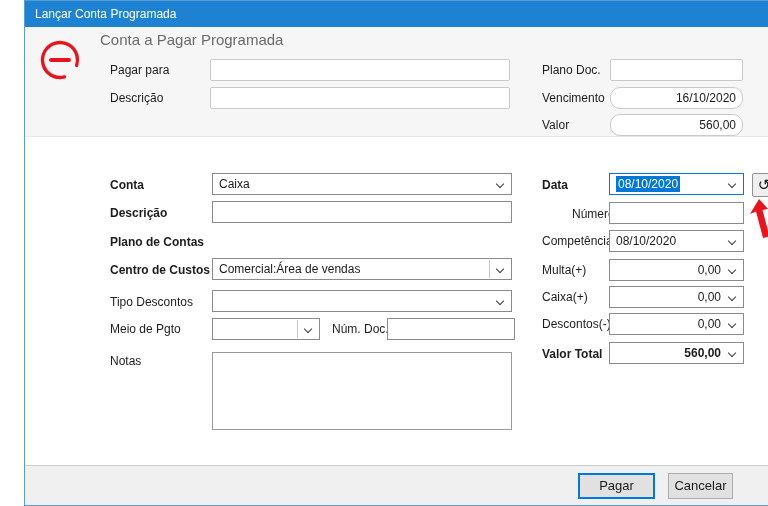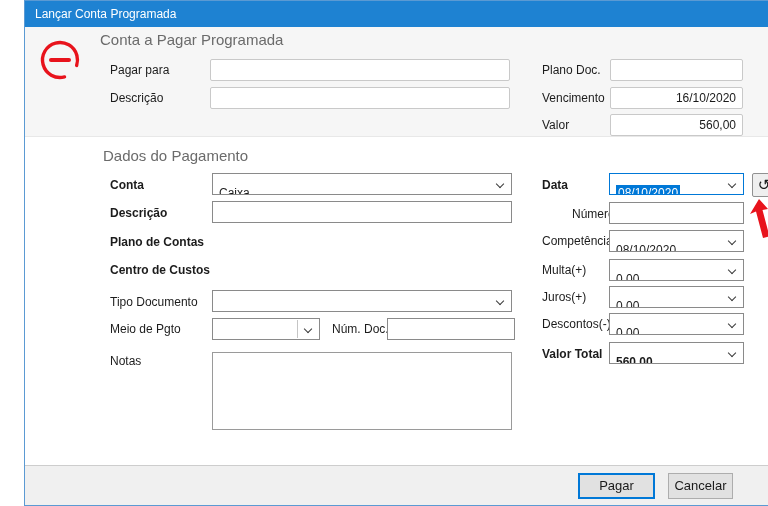--- a/index.html
+++ b/index.html
@@ -39,30 +39,30 @@
   .lbl { position: absolute; font-size: 12px; color: #1c1c1c; white-space: nowrap; }
   .b { font-weight: bold; }
 
   .tb {
     position: absolute; height: 22px;
     background: #ffffff; border: 1px solid #c9c9c9; border-radius: 2px;
     font-family: "Liberation Sans", sans-serif;
     font-size: 12px; color: #1a1a1a; padding: 0 6px; outline: none;
   }
   .tb.dark { border-color: #8a8a8a; border-radius: 0; }
-  .tb.right-al { text-align: right; }
+  .tb.right-al { text-align: right; border-radius: 10px; }
 
   .combo {
     position: absolute; height: 22px;
     background: #ffffff; border: 1px solid #8a8a8a;
     font-size: 12px; color: #1a1a1a; line-height: 20px;
-    padding: 9px 22px 0 6px; white-space: nowrap; overflow: hidden;
+    padding: 0 22px 0 6px; white-space: nowrap; overflow: hidden;
   }
   .combo.focus { border: 1px solid #0078d7; }
-  .combo.right-al { text-align: left; }
+  .combo.right-al { text-align: right; }
   .combo .sel { background: #0078d7; color: #ffffff; padding: 1px 2px; }
   .chev {
     position: absolute; right: 8px; top: 7px; width: 6px; height: 6px;
     border-right: 1px solid #3a3a3a; border-bottom: 1px solid #3a3a3a;
     transform: rotate(45deg);
   }
   .sep {
     position: absolute; right: 21px; top: 1px; bottom: 1px; width: 1px;
     background: #c5c5c5;
   }
@@ -122,36 +122,40 @@
 
   <span class="lbl" style="left:517px;top:62px">Plano Doc.</span>
   <input class="tb" style="left: 585px; top: 58px; width: 133px;" value="">
 
   <span class="lbl" style="left:517px;top:90px">Vencimento</span>
   <input class="tb right-al" style="left: 585px; top: 86px; width: 133px;" value="16/10/2020">
 
   <span class="lbl" style="left:517px;top:117px">Valor</span>
   <input class="tb right-al" style="left: 585px; top: 113px; width: 133px;" value="560,00">
 
-  <div class="sec-hdr" style="left:78px;top:146px">Dados do Pagamento</div>
 
   <span class="lbl b" style="left:85px;top:177px">Conta</span>
   <div class="combo" style="left:187px;top:172px;width:300px">
     <span>Caixa</span>
     <span class="chev"></span>
   </div>
 
   <span class="lbl b" style="left:85px;top:205px">Descrição</span>
   <input class="tb dark" style="left: 187px; top: 200px; width: 300px;" value="">
 
   <span class="lbl b" style="left:85px;top:234px">Plano de Contas</span>
 
   <span class="lbl b" style="left:85px;top:262px">Centro de Custos</span>
-
-  <span class="lbl" style="left:85px;top:294px">Tipo Documento</span>
+  <div class="combo" style="left:187px;top:257px;width:300px">
+    <span>Comercial:Área de vendas</span>
+    <span class="sep"></span>
+    <span class="chev"></span>
+  </div>
+
+  <span class="lbl" style="left:85px;top:294px">Tipo Descontos</span>
   <div class="combo" style="left:187px;top:289px;width:300px">
     <span></span>
     <span class="chev"></span>
   </div>
 
   <span class="lbl" style="left:85px;top:321px">Meio de Pgto</span>
   <div class="combo" style="left:187px;top:317px;width:108px">
     <span></span>
     <span class="sep"></span>
     <span class="chev"></span>
@@ -181,21 +185,21 @@
     <span>08/10/2020</span>
     <span class="chev"></span>
   </div>
 
   <span class="lbl" style="left:517px;top:262px">Multa(+)</span>
   <div class="combo right-al" style="left:584px;top:258px;width:135px">
     <span>0,00</span>
     <span class="chev"></span>
   </div>
 
-  <span class="lbl" style="left:517px;top:289px">Juros(+)</span>
+  <span class="lbl" style="left:517px;top:289px">Caixa(+)</span>
   <div class="combo right-al" style="left:584px;top:285px;width:135px">
     <span>0,00</span>
     <span class="chev"></span>
   </div>
 
   <span class="lbl" style="left:517px;top:316px">Descontos(-)</span>
   <div class="combo right-al" style="left:584px;top:312px;width:135px">
     <span>0,00</span>
     <span class="chev"></span>
   </div>

